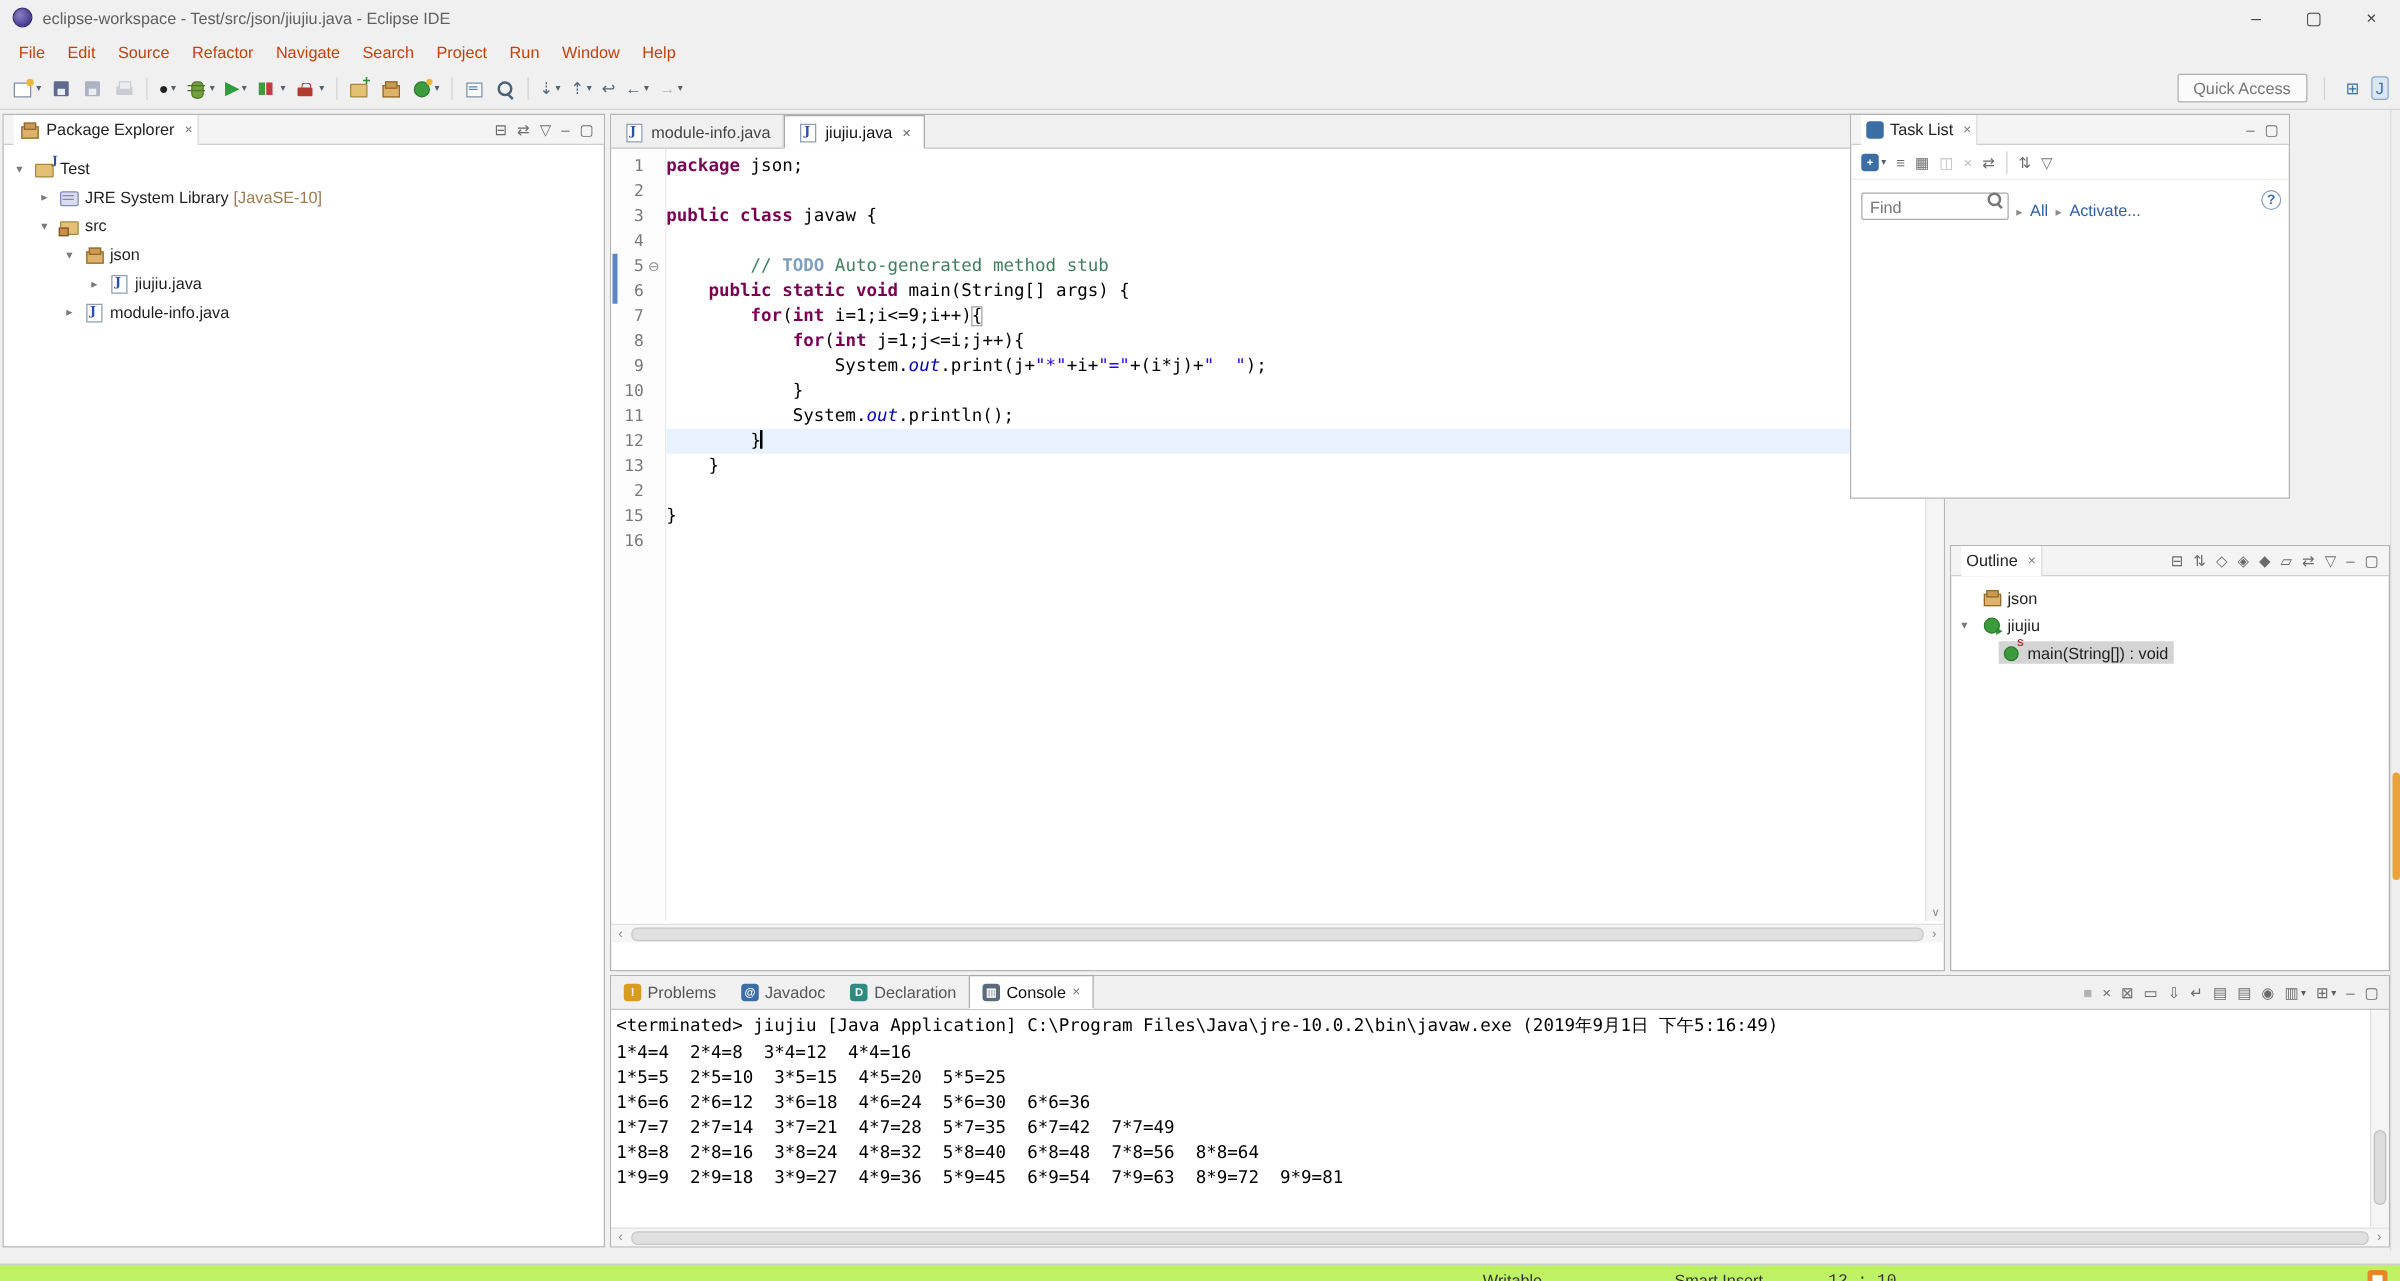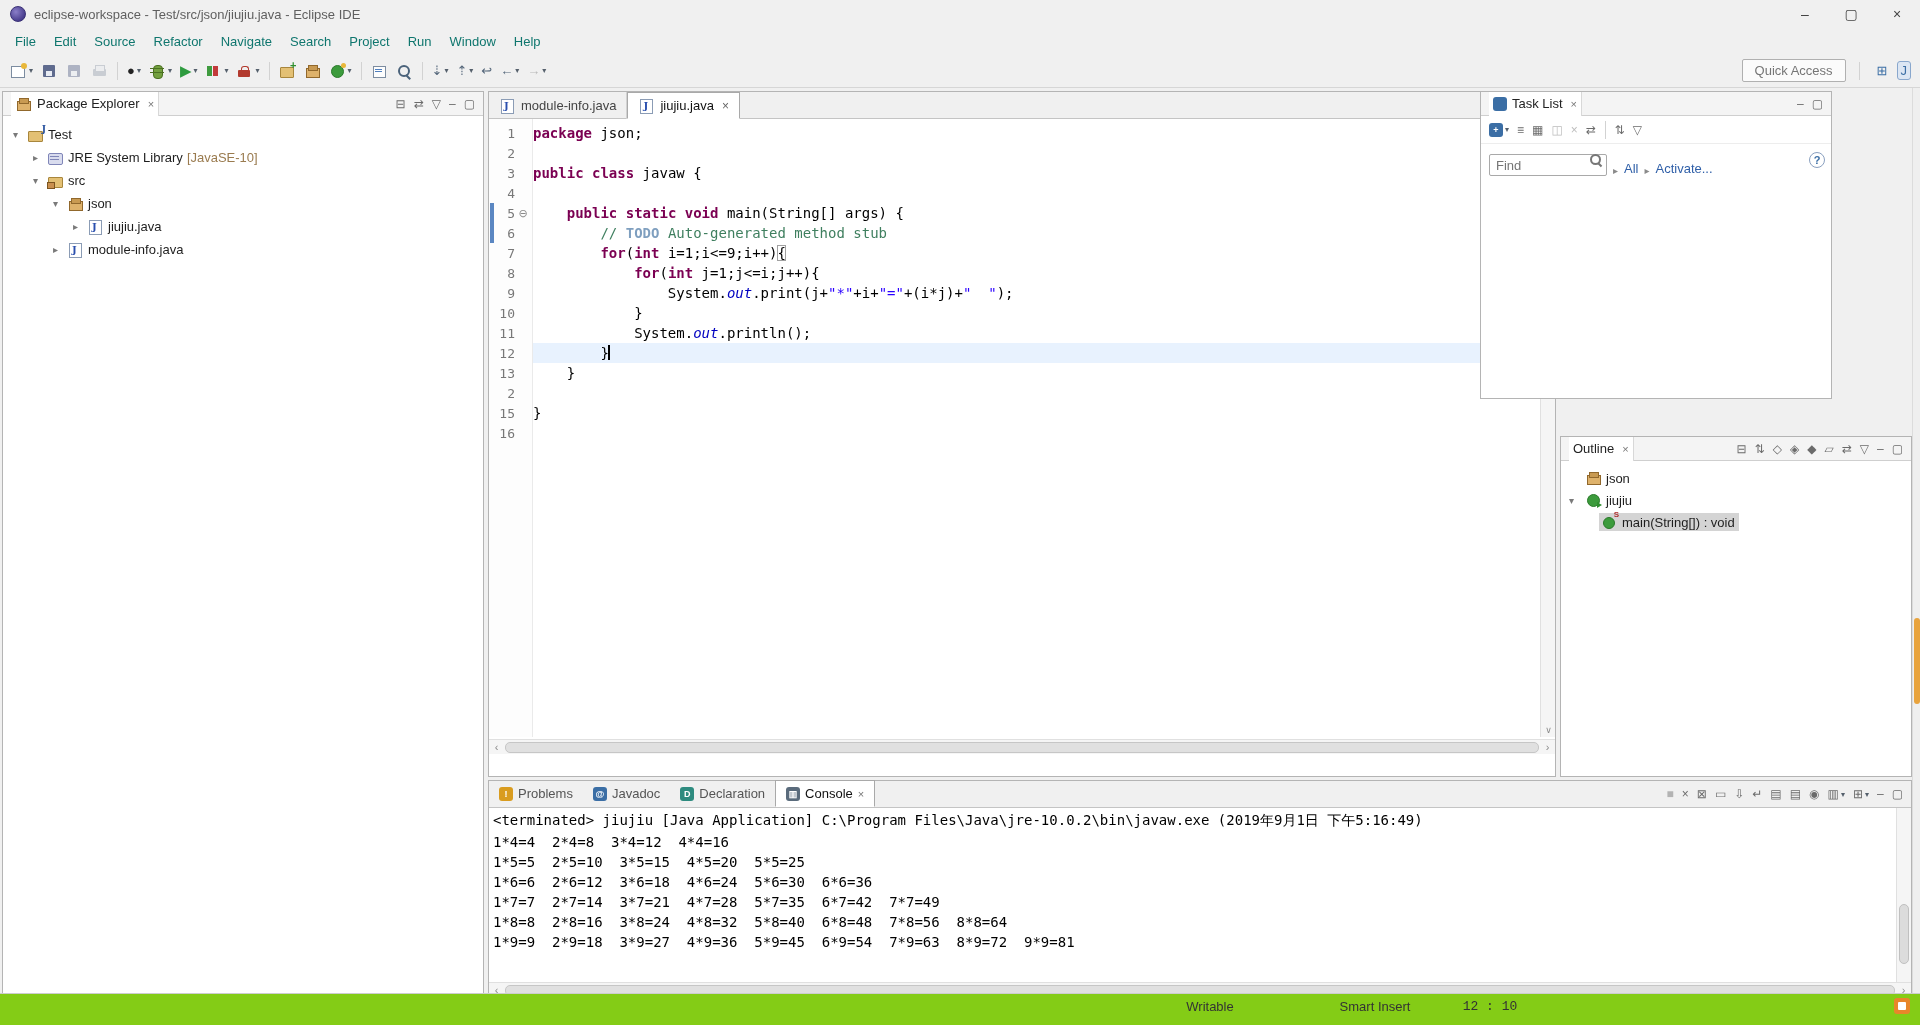--- a/index.html
+++ b/index.html
@@ -9,21 +9,21 @@
   
   .titlebar { position:absolute; top:0; left:0; right:0; height:28px; background:#f0f0f0; display:flex; align-items:center; }
   .app-icon { width:16px; height:16px; margin:0 8px 0 10px; border-radius:50%;
     background:radial-gradient(circle at 35% 35%, #8a7ec8, #4a3f8f 70%, #2c2468); border:1px solid #3a3176; }
   .wtitle { color:#5f5f5f; font-size:13px; }
   .winctl { margin-left:auto; display:flex; height:28px; }
   .wbtn { width:46px; height:28px; display:flex; align-items:center; justify-content:center; color:#444; font-size:14px; }
 
   
   .menubar { position:absolute; top:28px; left:0; right:0; height:26px; display:flex; align-items:center; padding-left:6px; background:#f0f0f0; }
-  .menu-item { padding:4px 9px; color:#0f766e; }
+  .menu-item { padding:4px 9px; color:#c2410c; }
 
   
   .toolbar { position:absolute; top:54px; left:0; right:0; height:34px; background:#f0f0f0; border-bottom:1px solid #d6d6d6; display:flex; align-items:center; }
   .ticons { display:flex; align-items:center; padding-left:6px; }
   .tbtn { display:inline-flex; align-items:center; padding:2px 3px; border-radius:3px; margin:0 1px; }
   .tbtn.dis { opacity:.45; }
   .tsep { width:1px; height:18px; background:#d2d2d2; margin:0 5px; }
   .dd { font-size:8px; color:#55606c; margin-left:2px; }
   .g { font-size:13px; line-height:1; color:#54667a; }
   .g.big { font-size:15px; }
@@ -166,21 +166,21 @@
   .btab .vx { color:#777; font-size:11px; }
   .ctoolbar { margin-left:auto; display:flex; align-items:center; padding-right:4px; align-self:center; }
   .cbody { position:absolute; top:27px; left:0; right:15px; bottom:15px; overflow:hidden; background:#fff; }
   .chead { padding:4px 0 2px 4px; font:14px "DejaVu Sans Mono", monospace; color:#000; white-space:pre; }
   .conline { height:20px; font:14px/20px "DejaVu Sans Mono", monospace; white-space:pre; padding-left:4px; color:#000; }
   .cvsb { position:absolute; top:27px; right:0; bottom:15px; width:15px; background:#f5f5f5; border-left:1px solid #e0e0e0; }
   .cvthumb { position:absolute; left:2px; right:2px; bottom:18px; height:60px; background:#dcdcdc; border:1px solid #c0c0c0; border-radius:5px; }
   #console .hsb { bottom:0; }
 
   
-  .statusbar { position:absolute; left:0; right:0; bottom:0; height:32px; background:#84cc16; border-top:1px solid #cdcdcd; }
+  .statusbar { position:absolute; left:0; right:0; bottom:0; height:14px; background:#bef264; border-top:1px solid #cdcdcd; }
   .scell { position:absolute; top:0; height:24px; display:flex; align-items:center; justify-content:center; color:#333; }
   .snotif { position:absolute; right:10px; top:4px; width:16px; height:16px; background:#e8862a; border-radius:3px; }
   .snotif::after { content:""; position:absolute; left:4px; top:4px; width:8px; height:8px; background:#fff; border-radius:1px; }
 
   
   .estrip { position:absolute; right:0; top:88px; bottom:24px; width:8px; background:#efefef; border-left:1px solid #dcdcdc; }
   .ethumb { position:absolute; left:1px; width:6px; top:530px; height:86px; background:#e8a33d; border-radius:3px; }
 </style>
 </head>
 <body>
@@ -445,22 +445,22 @@
         <div class="gl">
           <span class="ln">16</span>
           <span class="fold"></span>
         </div>
       </div>
     <div class="codearea">
         <div class="cl"><span class="sg-k">package</span><span class="sg-p"> json;</span></div>
         <div class="cl"></div>
         <div class="cl"><span class="sg-k">public</span><span class="sg-p"> </span><span class="sg-k">class</span><span class="sg-p"> javaw {</span></div>
         <div class="cl"></div>
+        <div class="cl"><span class="sg-p">        </span><span class="sg-c">// </span><span class="sg-t">TODO</span><span class="sg-c"> Auto-generated method stub</span></div>
         <div class="cl"><span class="sg-p">    </span><span class="sg-k">public</span><span class="sg-p"> </span><span class="sg-k">static</span><span class="sg-p"> </span><span class="sg-k">void</span><span class="sg-p"> main(String[] args) {</span></div>
-        <div class="cl"><span class="sg-p">        </span><span class="sg-c">// </span><span class="sg-t">TODO</span><span class="sg-c"> Auto-generated method stub</span></div>
         <div class="cl"><span class="sg-p">        </span><span class="sg-k">for</span><span class="sg-p">(</span><span class="sg-k">int</span><span class="sg-p"> i=1;i&lt;=9;i++)</span><span class="sg-b">{</span></div>
         <div class="cl"><span class="sg-p">            </span><span class="sg-k">for</span><span class="sg-p">(</span><span class="sg-k">int</span><span class="sg-p"> j=1;j&lt;=i;j++){</span></div>
         <div class="cl"><span class="sg-p">                System.</span><span class="sg-f">out</span><span class="sg-p">.print(j+</span><span class="sg-s">"*"</span><span class="sg-p">+i+</span><span class="sg-s">"="</span><span class="sg-p">+(i*j)+</span><span class="sg-s">"  "</span><span class="sg-p">);</span></div>
         <div class="cl"><span class="sg-p">            }</span></div>
         <div class="cl"><span class="sg-p">            System.</span><span class="sg-f">out</span><span class="sg-p">.println();</span></div>
         <div class="cl cur"><span class="sg-p">        }</span><span class="caret"></span></div>
         <div class="cl"><span class="sg-p">    }</span></div>
         <div class="cl"></div>
         <div class="cl"><span class="sg-p">}</span></div>
         <div class="cl"></div>

